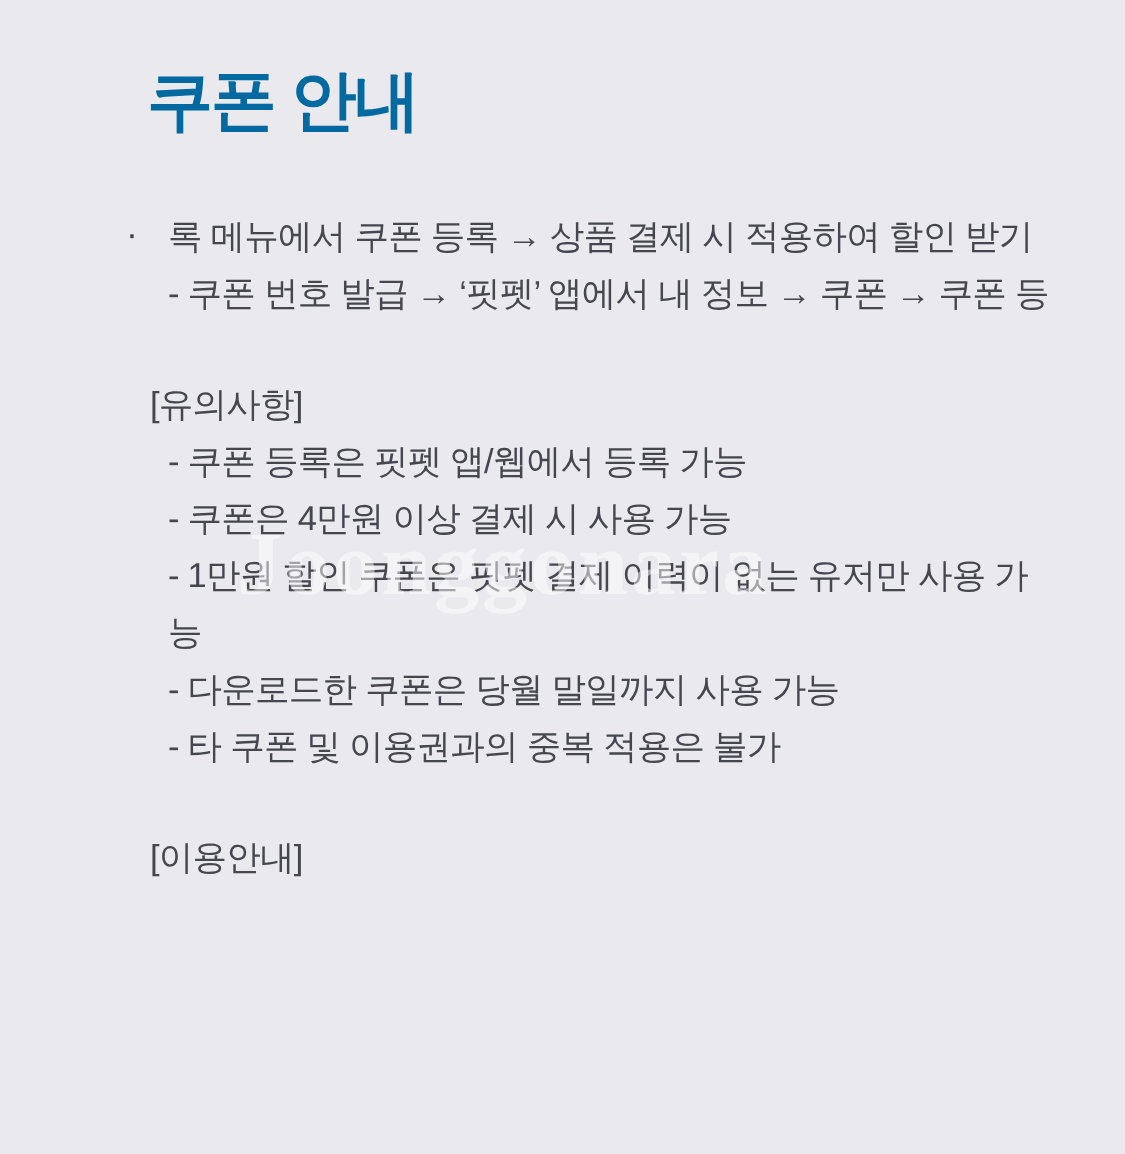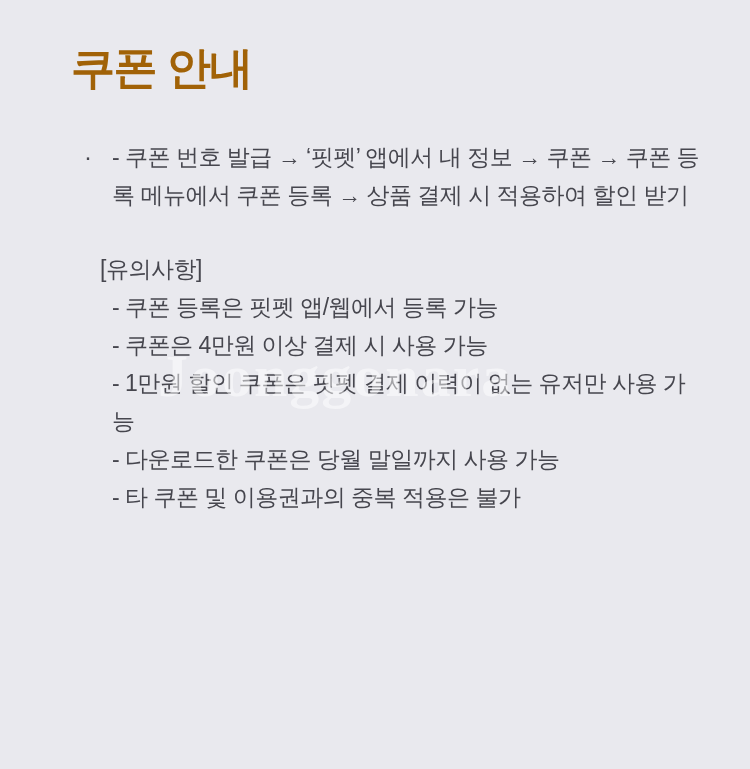--- a/index.html
+++ b/index.html
@@ -9,27 +9,27 @@
   .page {
     position: relative;
     width: 750px;
     height: 769px;
     background: #e9e9ee;
     overflow: hidden;
     font-family: "Liberation Sans", "DejaVu Sans", sans-serif;
   }
   .title {
     position: absolute;
-    left: 71px;
+    left: 98px;
     top: 42px;
     margin: 0;
     font-size: 44px;
     font-weight: 800;
     letter-spacing: -1.5px;
-    color: #a16207;
+    color: #0369a1;
     line-height: 1.2;
   }
   .content {
     position: absolute;
     left: 100px;
     top: 138px;
     width: 600px;
     font-size: 23px;
     line-height: 38px;
     font-weight: 500;
@@ -72,35 +72,38 @@
 <div class="page">
 
   <h1 class="title">쿠폰 안내</h1>
 
   <div class="content">
 
     <section class="section">
       <div class="section-header">
         <span class="bullet">·</span>
       </div>
+      <div class="line">록 메뉴에서 쿠폰 등록 → 상품 결제 시 적용하여 할인 받기</div>
       <div class="line">- 쿠폰 번호 발급 → ‘핏펫’ 앱에서 내 정보 → 쿠폰 → 쿠폰 등</div>
-      <div class="line">록 메뉴에서 쿠폰 등록 → 상품 결제 시 적용하여 할인 받기</div>
     </section>
 
     <section class="section">
       <div class="section-header">
         <span>[유의사항]</span>
       </div>
       <div class="line">- 쿠폰 등록은 핏펫 앱/웹에서 등록 가능</div>
       <div class="line">- 쿠폰은 4만원 이상 결제 시 사용 가능</div>
       <div class="line">- 1만원 할인 쿠폰은 핏펫 결제 이력이 없는 유저만 사용 가능</div>
       <div class="line">- 다운로드한 쿠폰은 당월 말일까지 사용 가능</div>
       <div class="line">- 타 쿠폰 및 이용권과의 중복 적용은 불가</div>
     </section>
 
     <section class="section">
+      <div class="section-header">
+        <span>[이용안내]</span>
+      </div>
     </section>
 
   </div>
 
   <div class="watermark">Joonggonara</div>
 
 </div>
 
 </body></html>

